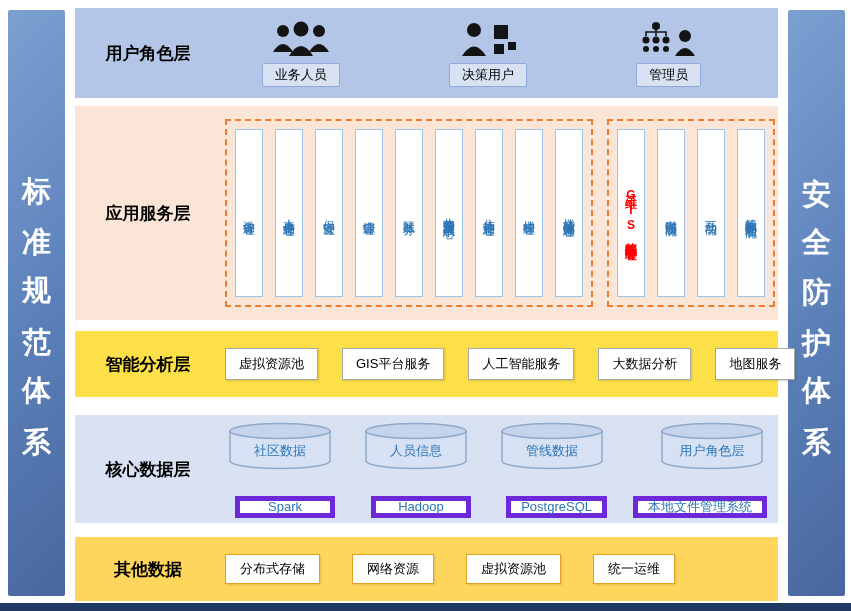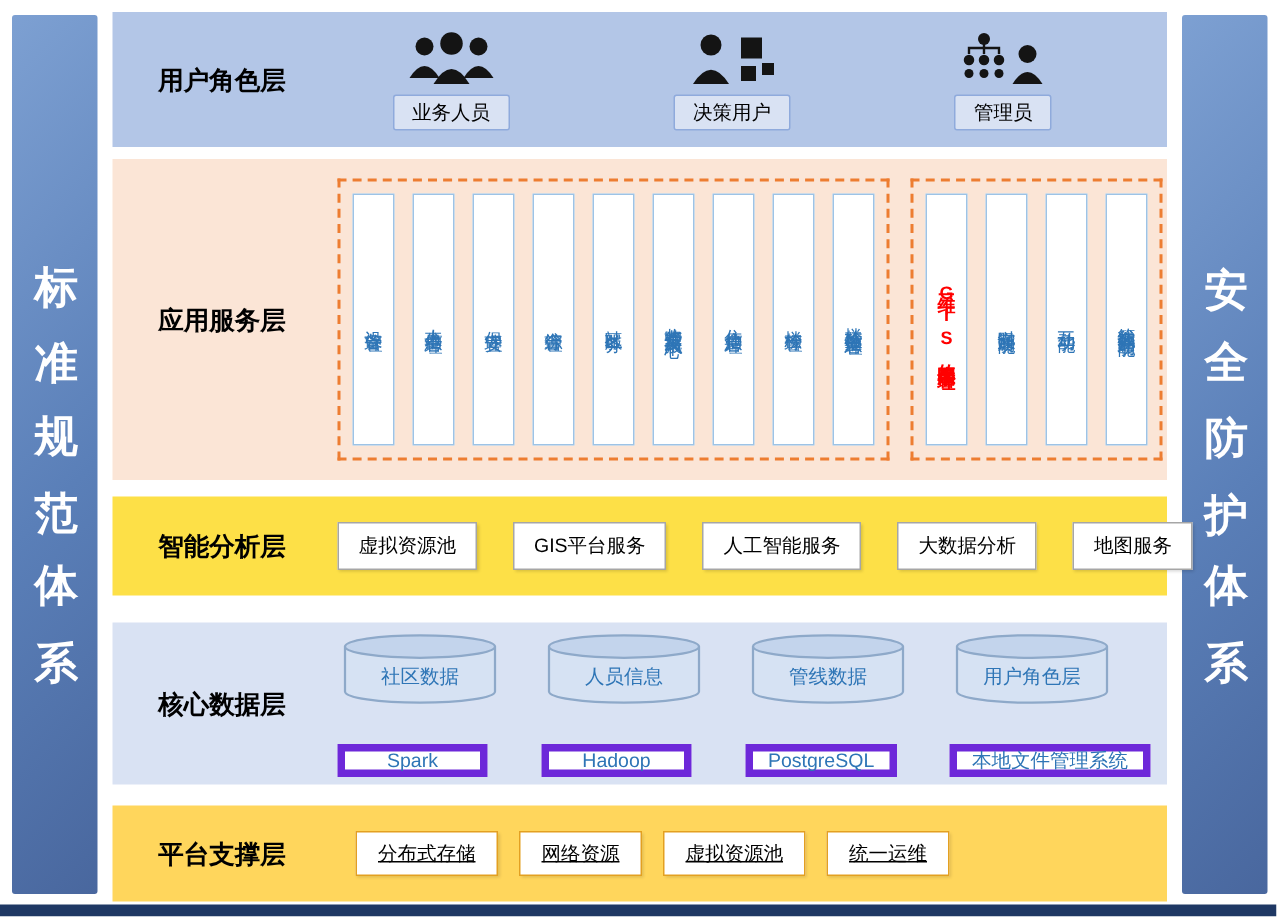--- a/index.html
+++ b/index.html
@@ -45,31 +45,31 @@
   .v-box.highlight span { color: #ff0000; font-weight: bold; }
 
   
   .analysis-services { flex: 1; display: flex; gap: 24px; align-items: center; margin-left: 18px; }
   .service-box { background: #fff; border: 1px solid #a6a6a6; height: 32px; padding: 0 13px;
     display: flex; align-items: center; font-size: 13px; color: #000; white-space: nowrap;
     box-shadow: 1px 1px 2px rgba(0,0,0,0.15); }
 
   
   .data-columns { flex: 1; display: flex; gap: 26px; align-items: center; margin-left: 18px; }
-  .data-col { display: flex; flex-direction: column; align-items: flex-start; gap: 25px; }
+  .data-col { display: flex; flex-direction: column; align-items: flex-end; gap: 25px; }
   .cylinder { position: relative; width: 110px; height: 50px; }
   .cylinder svg { position: absolute; left: 0; top: 0; }
   .cyl-label { position: absolute; left: 0; right: 0; top: 21px; text-align: center;
     font-size: 13px; color: #2e75b6; white-space: nowrap; }
   .tech-box { background: #fff; border: 5px solid #6d28d9; min-width: 100px; height: 22px;
     padding: 0 10px; display: flex; align-items: center; justify-content: center;
     font-size: 13px; color: #2e75b6; white-space: nowrap; }
 
   
-  .platform-resources { flex: 1; display: flex; gap: 14px; align-items: center; margin-left: 30px; text-decoration: underline; }
+  .platform-resources { flex: 1; display: flex; gap: 32px; align-items: center; margin-left: 18px; }
   .resource-box { background: #fff; border: 1px solid #e3a021; height: 30px; padding: 0 14px;
     display: flex; align-items: center; font-size: 13px; color: #000; white-space: nowrap;
     box-shadow: 1px 1px 2px rgba(0,0,0,0.12); }
 
   .bottom-strip { position: absolute; left: 0; bottom: 0; width: 100%; height: 8px; background: #1f3864; }
 
   .icon-fill { fill: #141414; }
 </style>
 </head>
 <body>
@@ -237,21 +237,21 @@
           </svg>
           <div class="cyl-label">用户角色层</div>
         </div>
         <div class="tech-box">本地文件管理系统</div>
       </div>
 
     </div>
   </div>
 
   <div class="band" id="band-platform">
-    <div class="band-label">平台支撑层</div>
+    <div class="band-label">其他数据</div>
     <div class="platform-resources">
       <div class="resource-box">分布式存储</div>
       <div class="resource-box">网络资源</div>
       <div class="resource-box">虚拟资源池</div>
       <div class="resource-box">统一运维</div>
     </div>
   </div>
 
   <div class="bottom-strip"></div>
 

